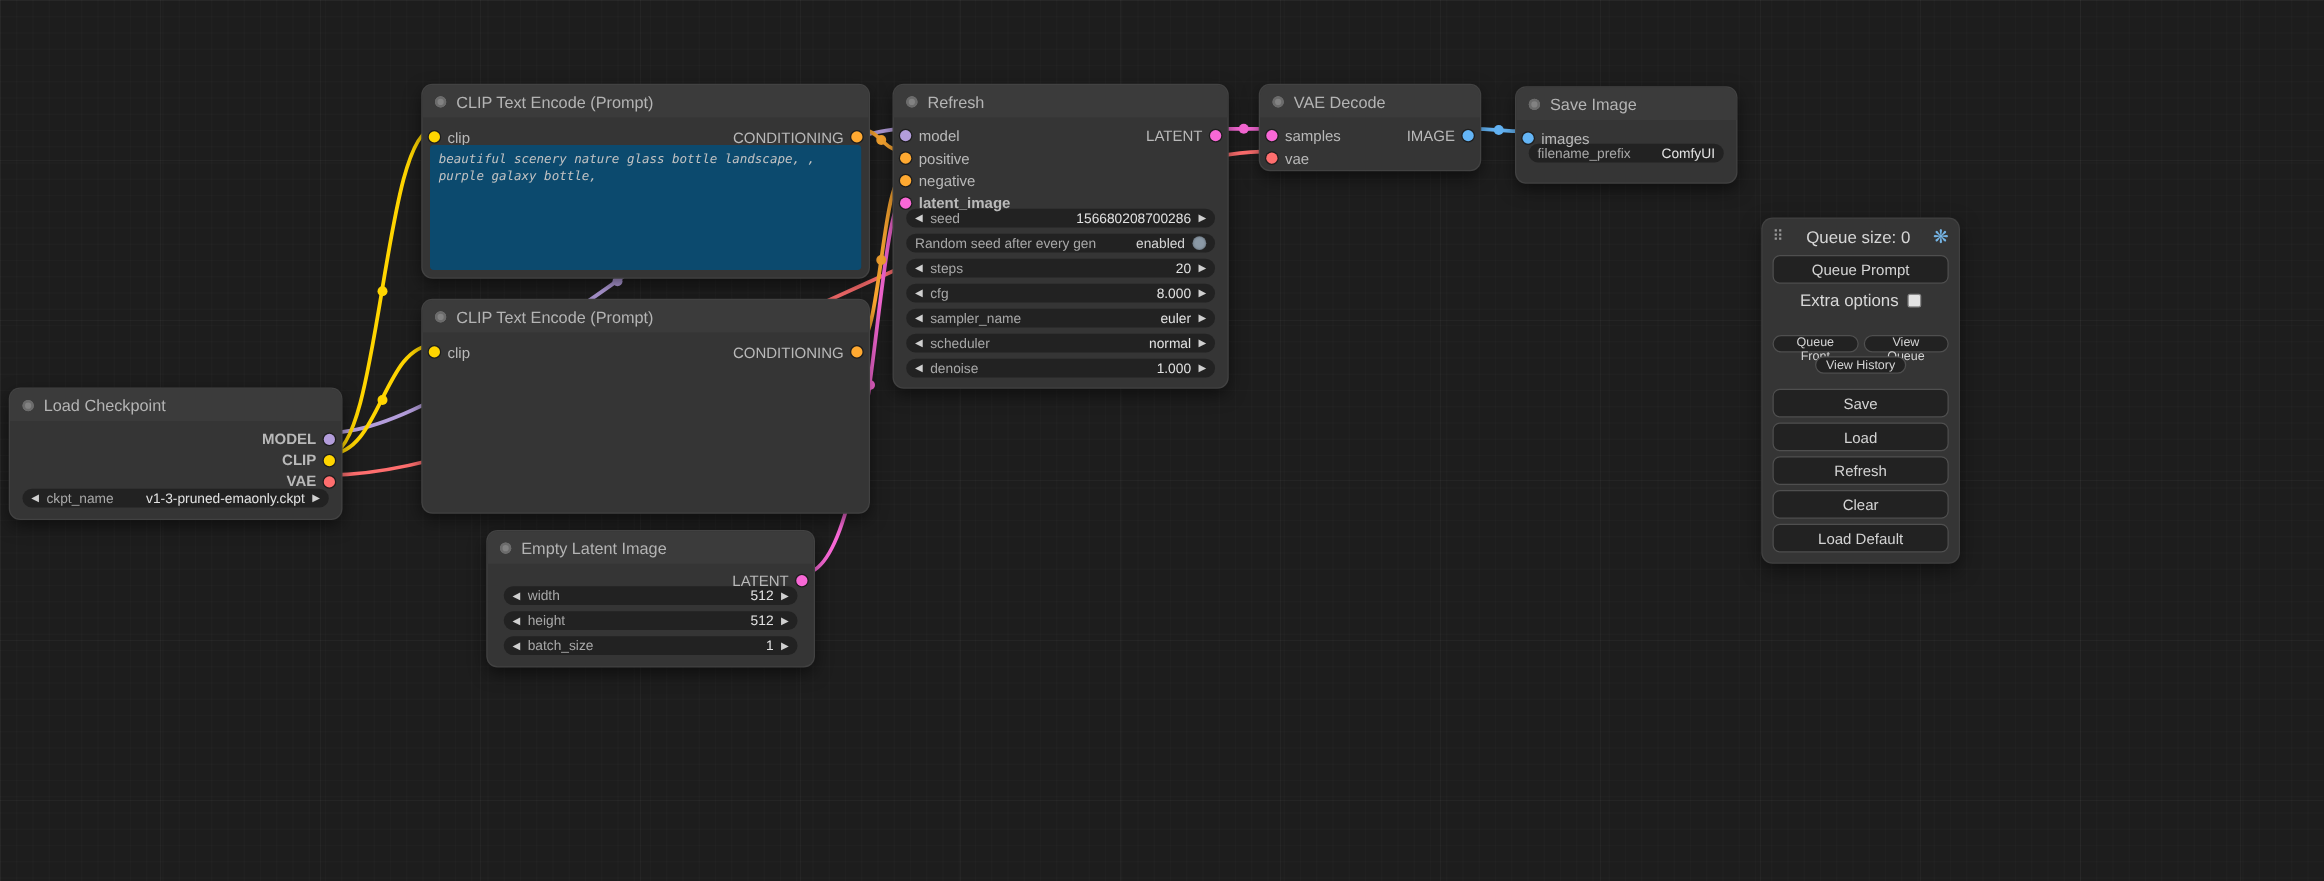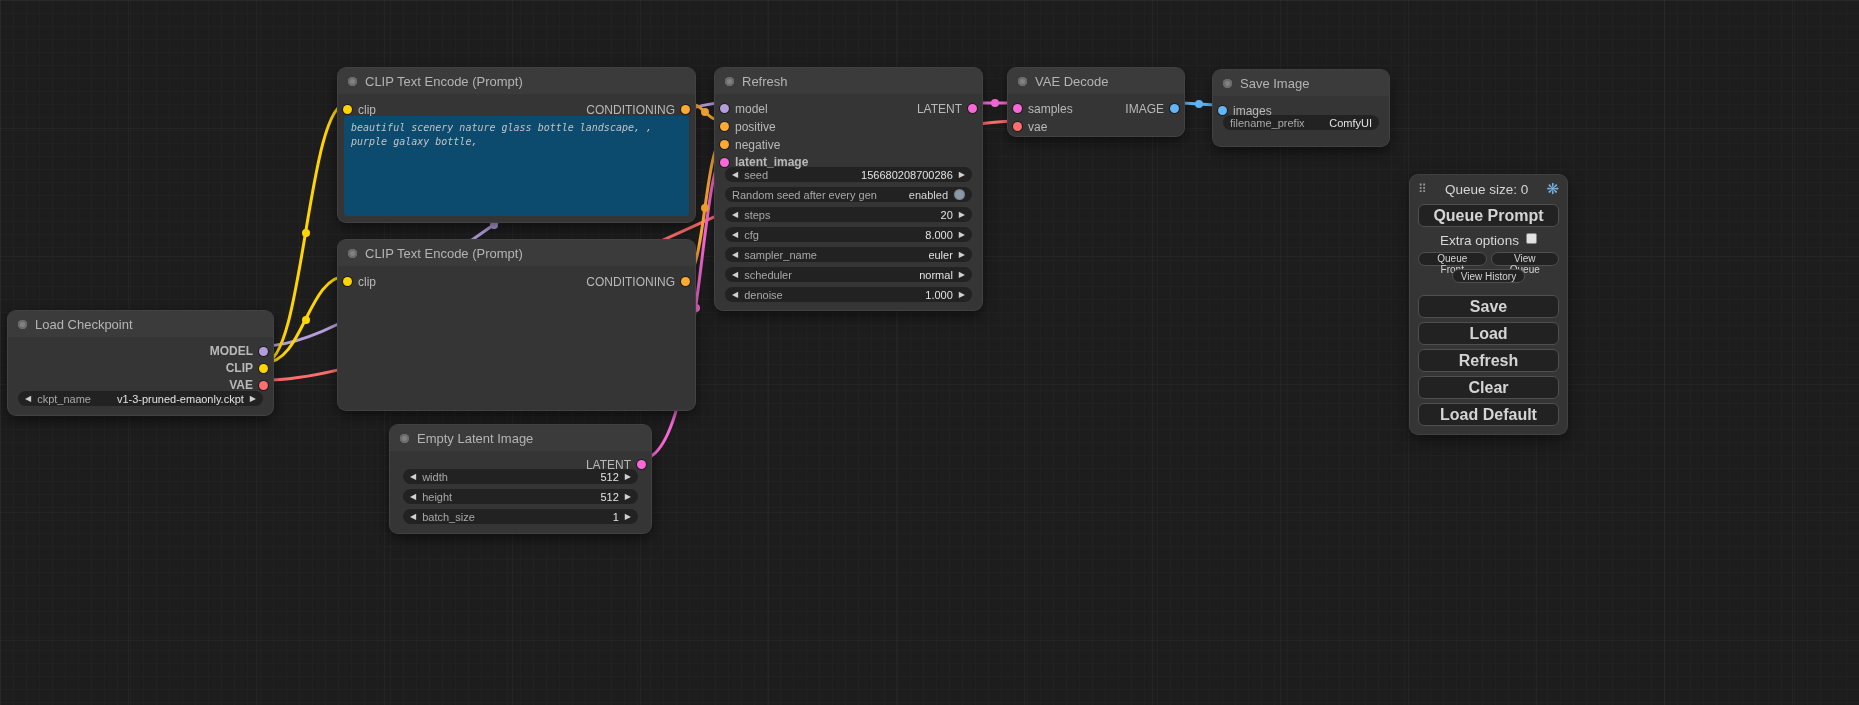--- a/index.html
+++ b/index.html
@@ -65,23 +65,23 @@
 
   
   #queue-panel { position:absolute; left:1410px; top:175px; width:157px; z-index:3; background:#353535;
                  border-radius:8px; padding:5px 8px 8px; box-shadow:0 0 0 1px #414141, 0 6px 16px rgba(0,0,0,.5); }
   .qp-header { display:flex; align-items:center; justify-content:space-between; color:#d6d6d6;
                font-size:13.5px; margin-bottom:6px; }
   .qp-drag { color:#989898; font-size:12px; cursor:grab; }
   .qp-gear { color:#74b3e3; font-size:15px; cursor:pointer; }
   .qp-btn { display:block; width:100%; background:#222; border:1px solid #4f4f4f; color:#d4d4d4;
             border-radius:6px; font-family:"Liberation Sans", sans-serif; cursor:pointer; }
-  .qp-btn.big { height:23px; font-size:16px; margin-bottom:4px;font-weight:bold; }
-  .qp-extra { display:flex; align-items:flex-start; justify-content:center; gap:7px; color:#d8d8d8;
-              font-size:13.5px; margin:6px 0 4px; }
+  .qp-btn.big { height:23px; font-size:12px; margin-bottom:4px; }
+  .qp-extra { display:flex; align-items:center; justify-content:center; gap:7px; color:#d8d8d8;
+              font-size:13.5px; margin:6px 0 20px; }
   .qp-checkbox { width:11px; height:11px; background:#e3e3e3; border-radius:2px; border:1px solid #888; cursor:pointer; }
   .qp-row { display:flex; gap:4px; margin-bottom:3px; }
   .qp-btn.pill { height:14px; font-size:10px; line-height:11px; border-radius:8px; padding:0 8px; flex:1; }
   .qp-row.center { justify-content:center; }
   .qp-row.center .qp-btn.pill { flex:0 0 auto; width:auto; }
   .qp-gap { height:9px; }
 </style>
 </head>
 <body>
 

